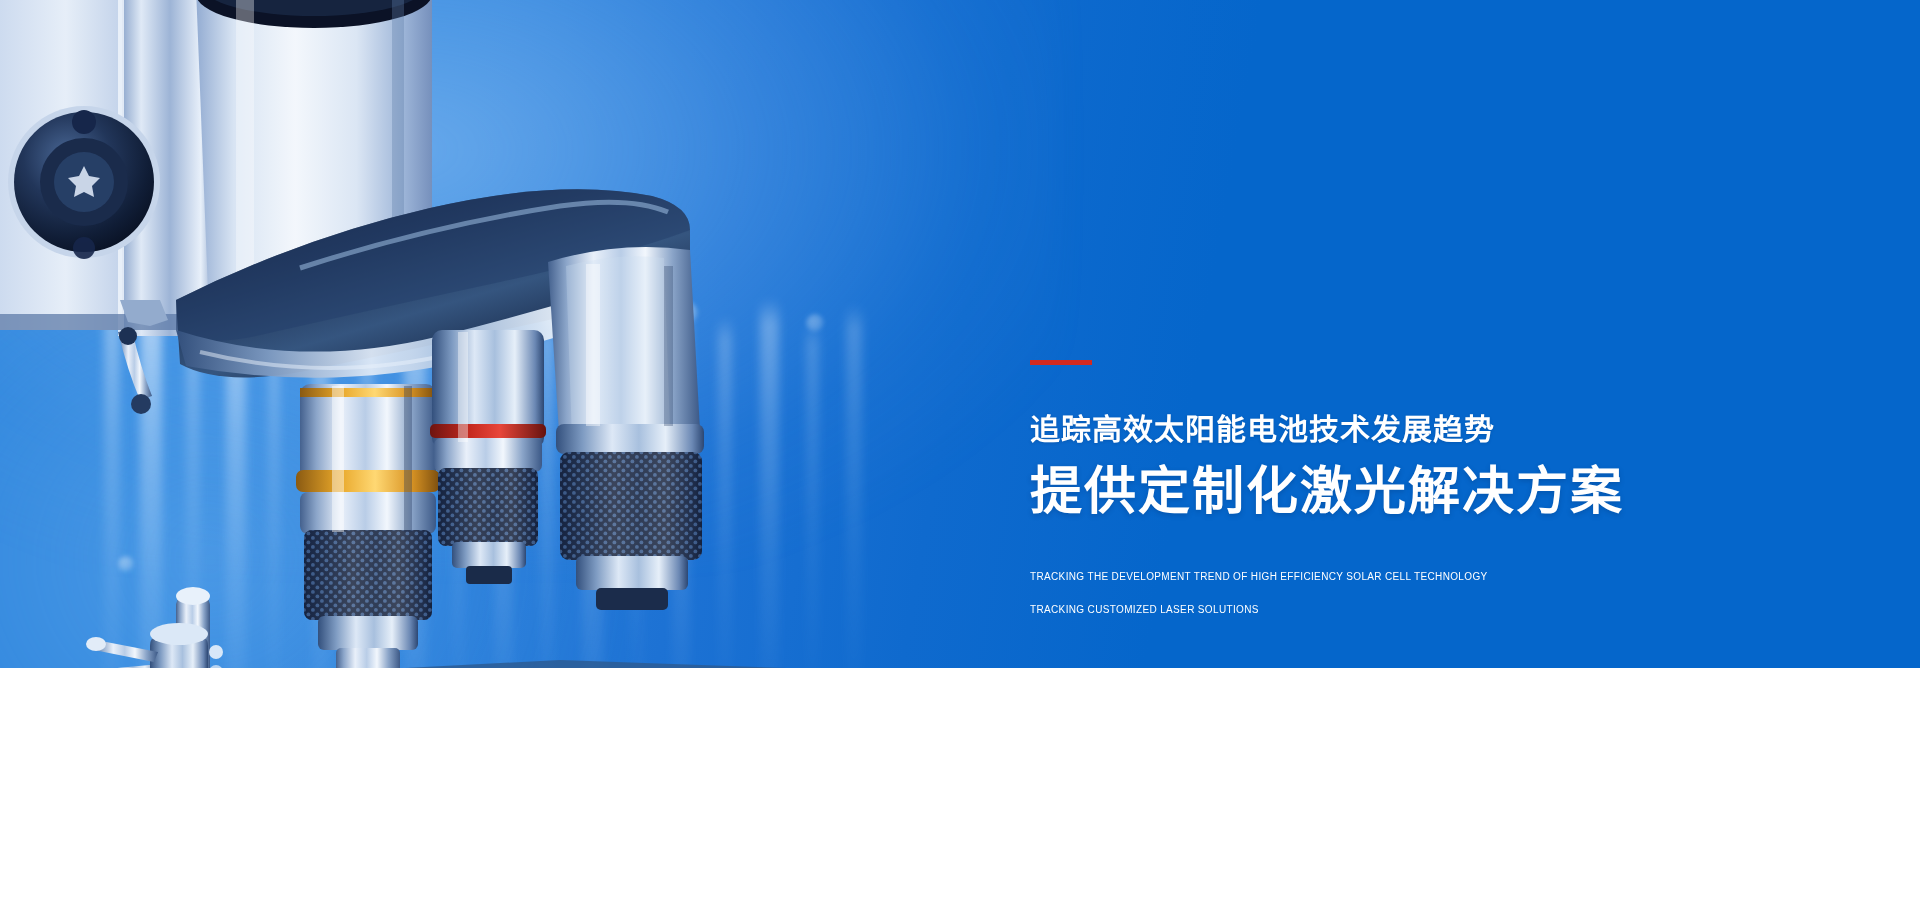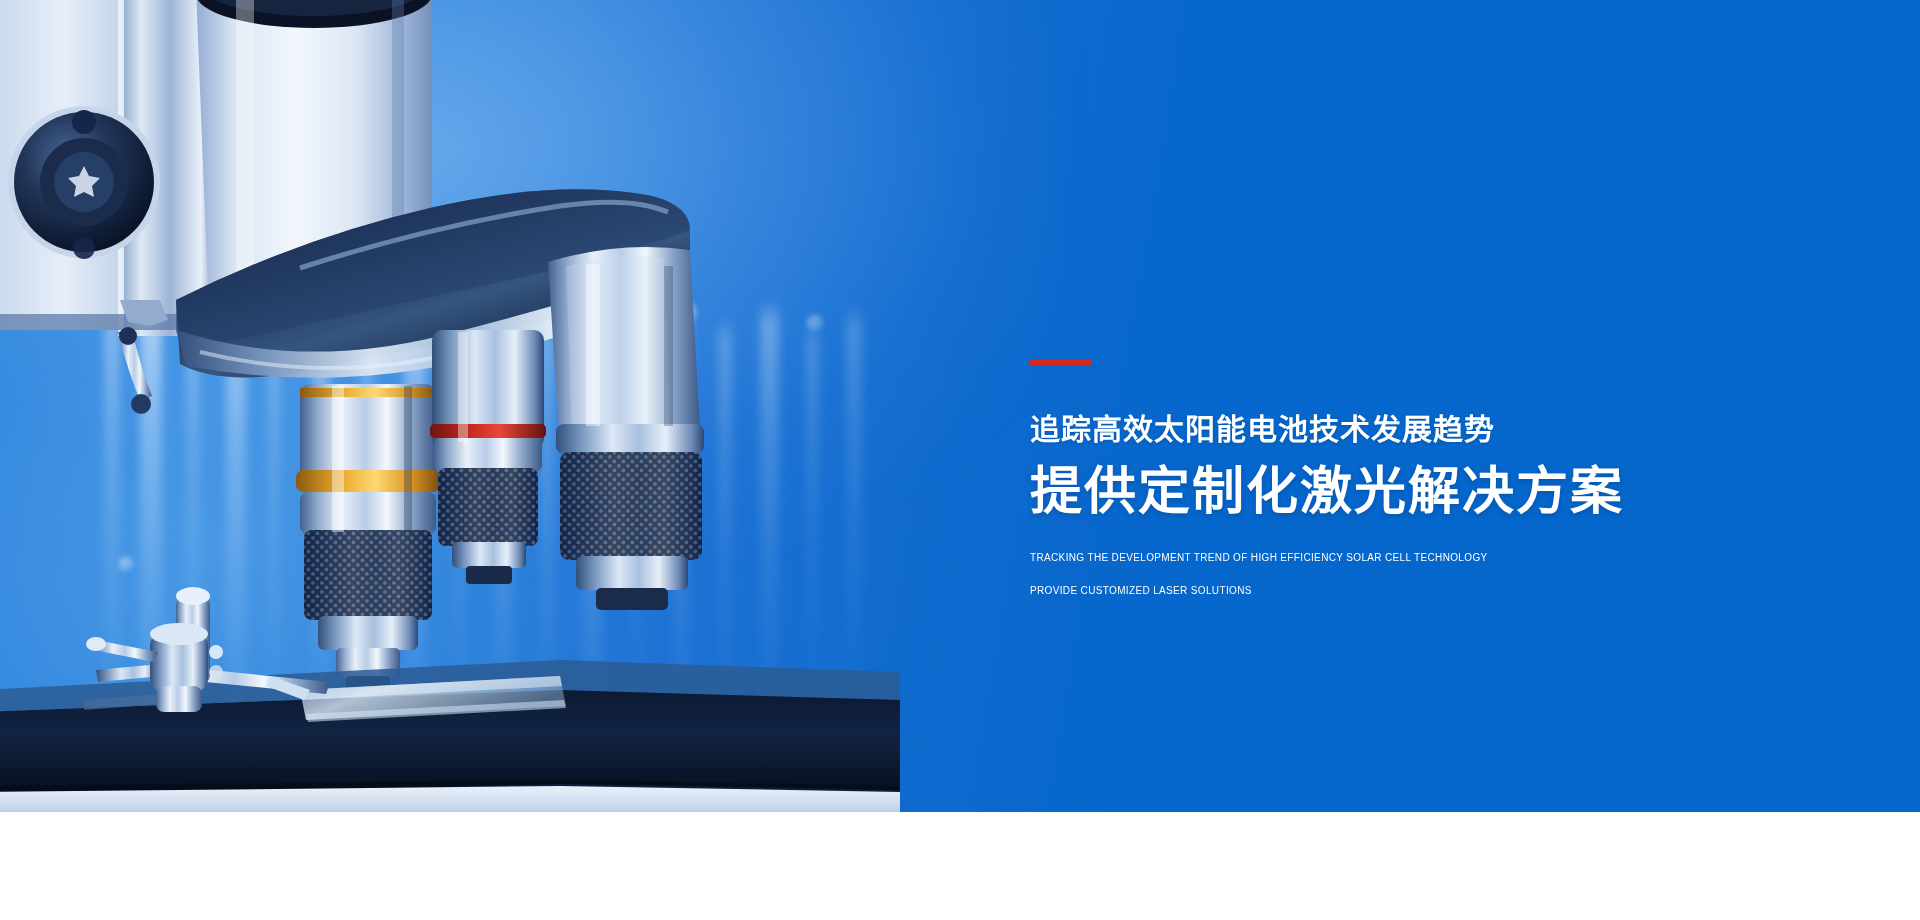--- a/index.html
+++ b/index.html
@@ -5,21 +5,21 @@
 <style>
   * { margin:0; padding:0; box-sizing:border-box; }
   html, body {
     width:1920px; height:920px;
     overflow:hidden;
     font-family:"Liberation Sans","DejaVu Sans",sans-serif;
   }
 
   .banner {
     position:relative;
-    width:1920px; height:812px;
+    width:1920px; height:668px;
     overflow:hidden;
     background:#3b82f6;
   }
 
   
   .bg-base {
     position:absolute; inset:0;
     background:
       linear-gradient(100deg,
         #2f86dd 0%,
@@ -104,21 +104,21 @@
     line-height:1.25;
     margin-bottom:12px;
     text-shadow:0 1px 3px rgba(0,40,90,.22);
   }
   .headline {
     font-size:52px;
     font-weight:700;
     color:#ffffff;
     letter-spacing:2px;
     line-height:1.18;
-    margin-bottom:26px;
+    margin-bottom:45px;
     text-shadow:0 2px 5px rgba(0,40,90,.25);
   }
   .eyebrow-en {
     font-size:10px;
     font-weight:400;
     color:#ffffff;
     letter-spacing:.35px;
     line-height:1.9;
     white-space:nowrap;
   }
@@ -397,16 +397,16 @@
     </svg>
   </div>
 
   <div class="bg-vignette-right"></div>
 
   <div class="copy">
     <div class="accent-rule"></div>
     <div class="subhead">追踪高效太阳能电池技术发展趋势</div>
     <h1 class="headline">提供定制化激光解决方案</h1>
     <div class="eyebrow-en">TRACKING THE DEVELOPMENT TREND OF HIGH EFFICIENCY SOLAR CELL TECHNOLOGY</div>
-    <div class="eyebrow-en">PROVIDE CUSTOMIZED LASER SOLUTIONS</div>
+    <div class="eyebrow-en">TRACKING CUSTOMIZED LASER SOLUTIONS</div>
   </div>
 
 </div>
 
 </body></html>

